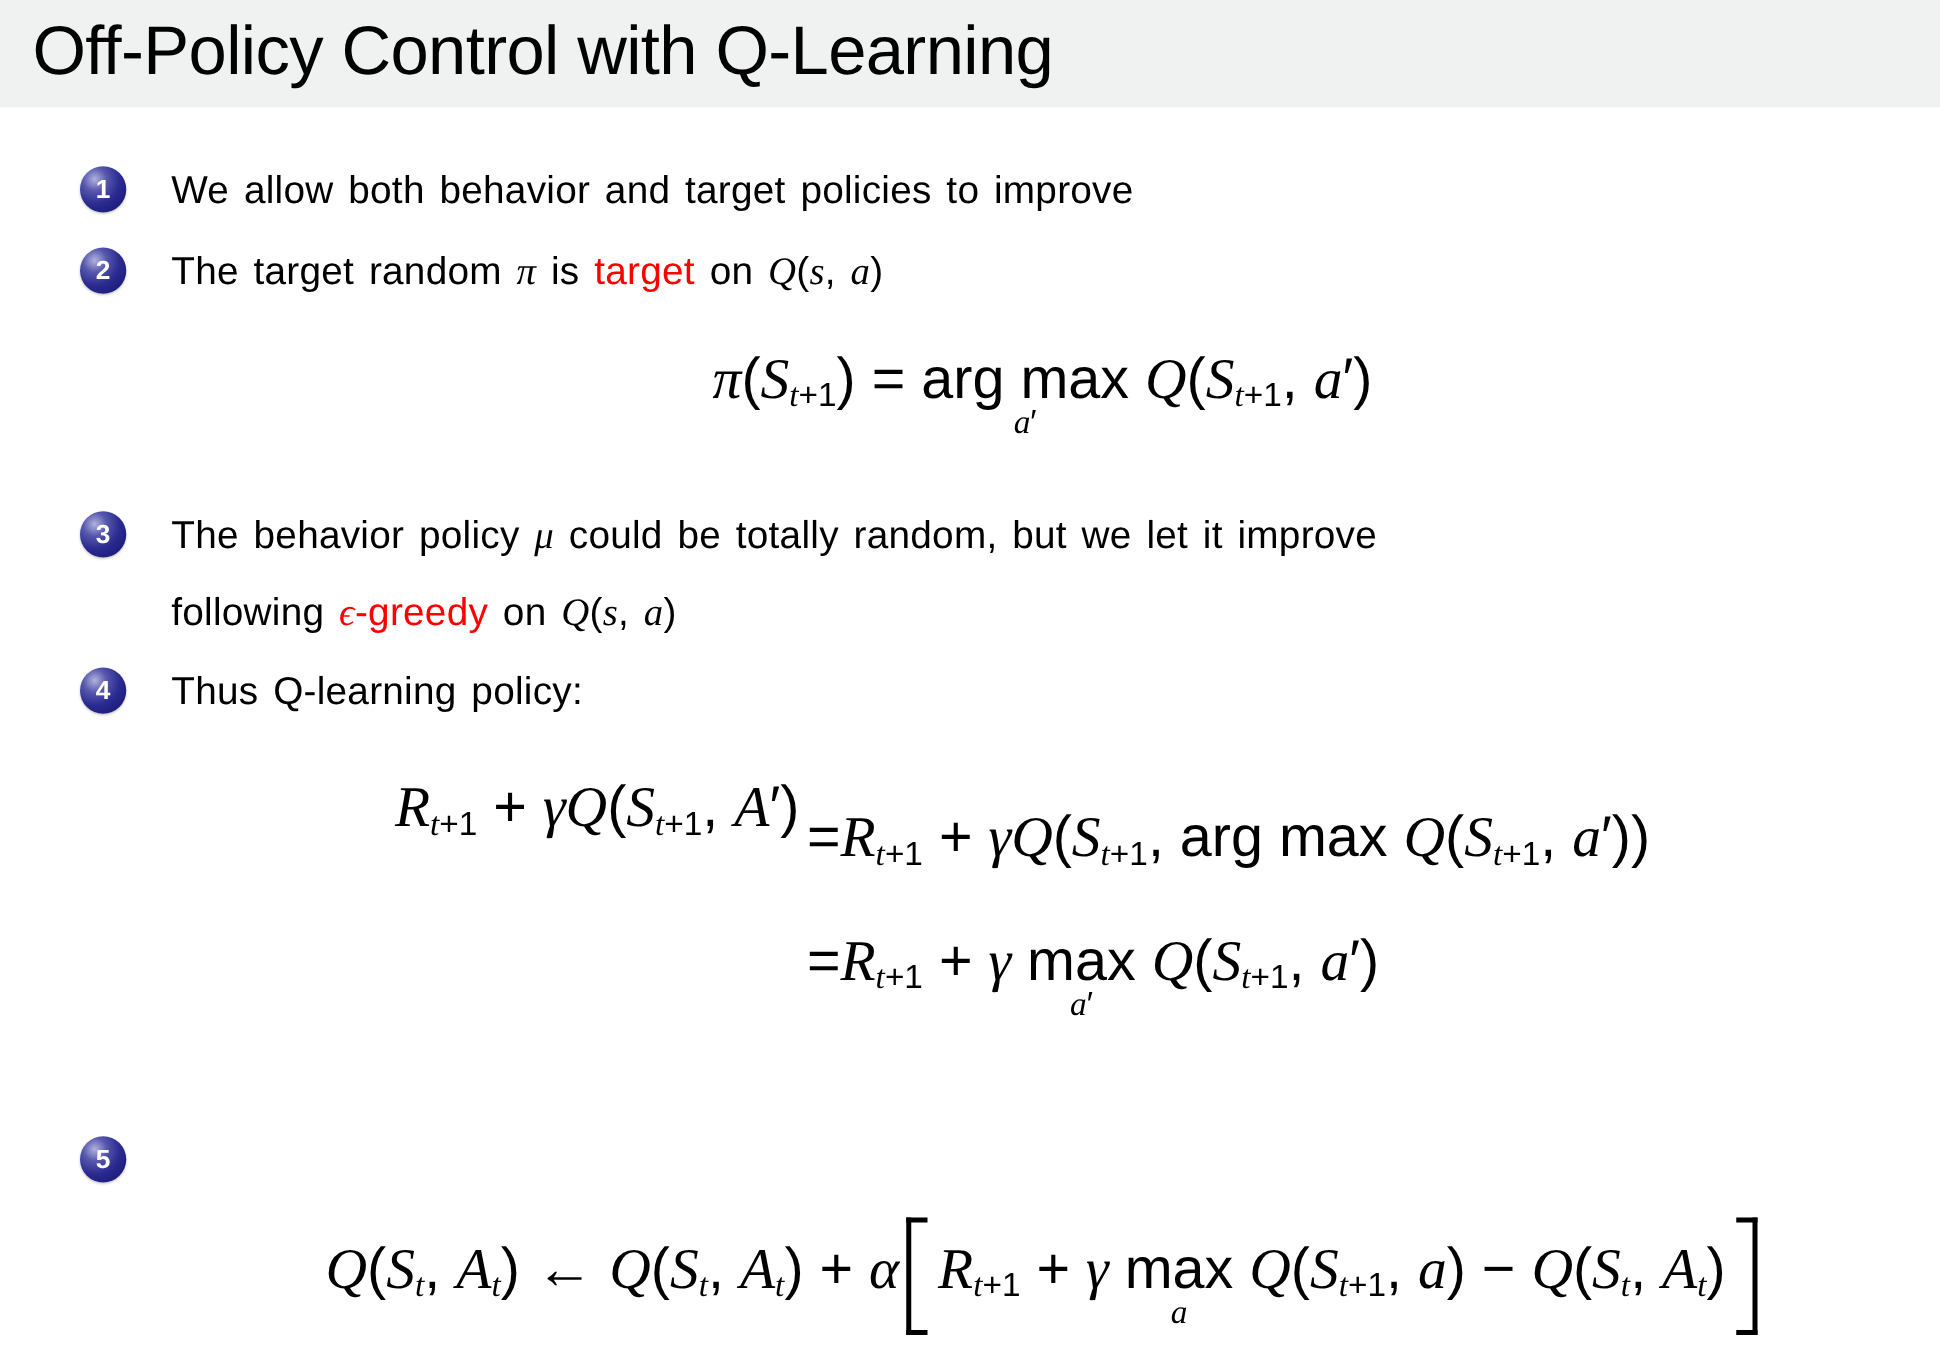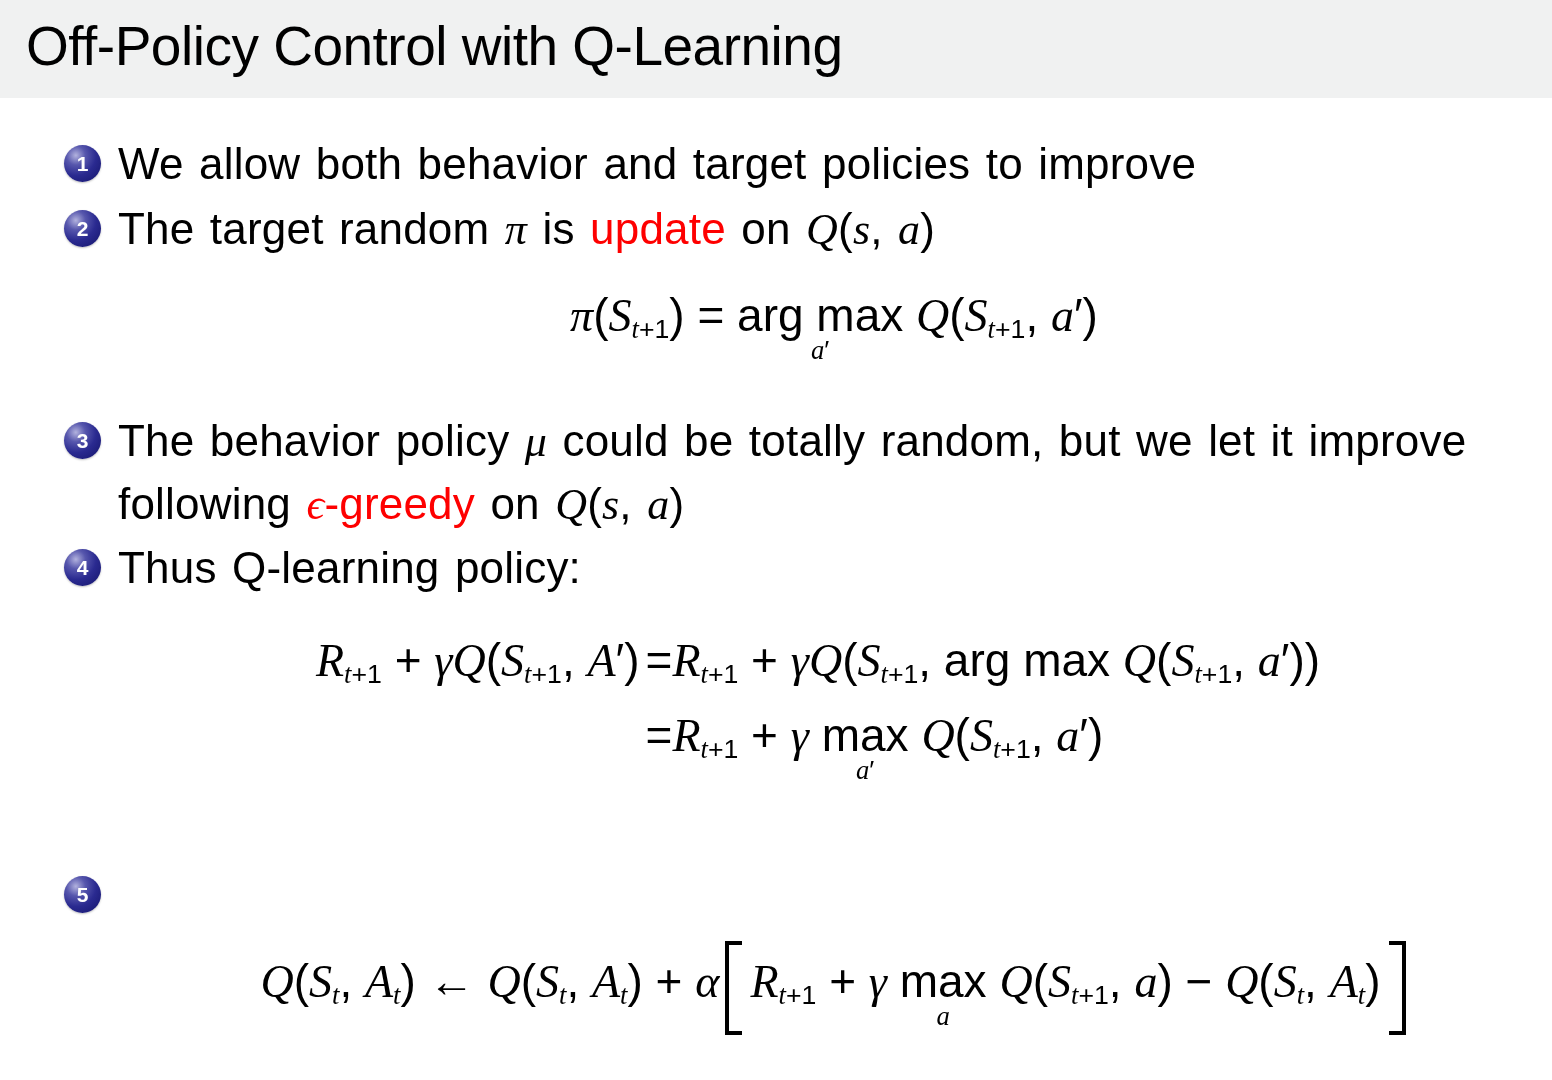--- a/index.html
+++ b/index.html
@@ -9,38 +9,38 @@
     --red:#fe0000;
     --ball:#2a2a90;
   }
   html,body{margin:0;padding:0;}
   body{
     width:1552px;height:1080px;overflow:hidden;position:relative;
     background:var(--bg);color:var(--text);
     font-family:"Liberation Sans",sans-serif;
   }
   .title-bar{
-    height:98px;background:var(--header-bg);
+    height:86px;background:var(--header-bg);
     display:flex;align-items:center;
   }
   .title{
     margin:-6px 0 0 0;font-weight:normal;
     font-size:55px;padding-left:26px;letter-spacing:-0.5px;
   }
   .content{padding-top:0;}
   .bullet{display:flex;margin-left:64px;}
   .ball{
     flex:0 0 37px;width:37px;height:37px;border-radius:50%;
     background:radial-gradient(circle at 32% 28%, #b2b2de 0%, #5757ad 26%, var(--ball) 55%, #131369 100%);
     color:#fff;display:flex;align-items:center;justify-content:center;
     margin-top:12px;box-shadow:0 1px 2px rgba(0,0,0,0.25);
   }
   .ball span{font-size:21px;font-weight:bold;line-height:1;}
   .btext{
-    margin-left:17px;font-size:44px;line-height:62px;
+    margin-left:36px;font-size:31px;line-height:62px;
     letter-spacing:0.2px;word-spacing:3px;max-width:1400px;
   }
   
   .seg-var,.seg-redvar{font-family:"Liberation Serif",serif;font-style:italic;}
   .seg-red,.seg-redvar{color:var(--red);}
   sub.msub{font-size:58%;line-height:0;vertical-align:-0.25em;}
   .mstack{display:inline-block;position:relative;}
   .mstack .mbot{
     position:absolute;top:86%;left:50%;transform:translateX(-50%);
     font-size:58%;line-height:1;white-space:nowrap;
@@ -58,21 +58,21 @@
   #bullet-2{margin-top:3px;}
   #bullet-3{margin-top:63px;}
   #bullet-4{margin-top:1px;}
   #bullet-5{margin-top:98px;}
   .align-eq{
     display:grid;grid-template-columns:auto auto;width:max-content;
     margin:31px auto 0 auto;position:relative;left:42px;
     row-gap:14px;line-height:60px;
   }
   .aleft{text-align:right;}
-  .aright{text-align:left;padding-left:6px;}
+  .aright{text-align:left;padding-left:6px;margin-top:24px;}
   #eq-update{margin-top:28px;}
 </style>
 </head>
 <body>
 
 <div class="slide">
 
   <header class="title-bar">
     <h1 class="title">Off-Policy Control with Q-Learning</h1>
   </header>
@@ -83,21 +83,21 @@
       <span class="ball">
           <span>1</span>
         </span>
       <div class="btext"><span class="seg-txt">We allow both behavior and target policies to improve</span></div>
     </div>
 
     <div class="bullet" id="bullet-2">
       <span class="ball">
           <span>2</span>
         </span>
-      <div class="btext"><span class="seg-txt">The target random </span><span class="seg-var">π</span><span class="seg-txt"> is </span><span class="seg-red">update</span><span class="seg-txt"> on </span><span class="seg-var">Q</span><span class="seg-txt">(</span><span class="seg-var">s</span><span class="seg-txt">, </span><span class="seg-var">a</span><span class="seg-txt">)</span></div>
+      <div class="btext"><span class="seg-txt">The target random </span><span class="seg-var">π</span><span class="seg-txt"> is </span><span class="seg-red">target</span><span class="seg-txt"> on </span><span class="seg-var">Q</span><span class="seg-txt">(</span><span class="seg-var">s</span><span class="seg-txt">, </span><span class="seg-var">a</span><span class="seg-txt">)</span></div>
     </div>
 
     <div class="math eq-center" id="eq-pi"><span class="seg-var">π</span><span class="seg-txt">(</span><span class="seg-var">S</span><sub class="msub"><span class="seg-var">t</span><span class="seg-txt">+1</span></sub><span class="seg-txt">) = </span><span class="mstack"><span class="mtop"><span class="seg-txt">arg max</span></span><span class="mbot"><span class="seg-var">a</span><span class="seg-txt">′</span></span></span><span class="seg-txt"> </span><span class="seg-var">Q</span><span class="seg-txt">(</span><span class="seg-var">S</span><sub class="msub"><span class="seg-var">t</span><span class="seg-txt">+1</span></sub><span class="seg-txt">, </span><span class="seg-var">a</span><span class="seg-txt">′)</span></div>
 
     <div class="bullet" id="bullet-3">
       <span class="ball">
           <span>3</span>
         </span>
       <div class="btext"><span class="seg-txt">The behavior policy </span><span class="seg-var">μ</span><span class="seg-txt"> could be totally random, but we let it improve</span><br><span class="seg-txt">following </span><span class="seg-redvar">ϵ</span><span class="seg-red">-greedy</span><span class="seg-txt"> on </span><span class="seg-var">Q</span><span class="seg-txt">(</span><span class="seg-var">s</span><span class="seg-txt">, </span><span class="seg-var">a</span><span class="seg-txt">)</span></div>
     </div>

